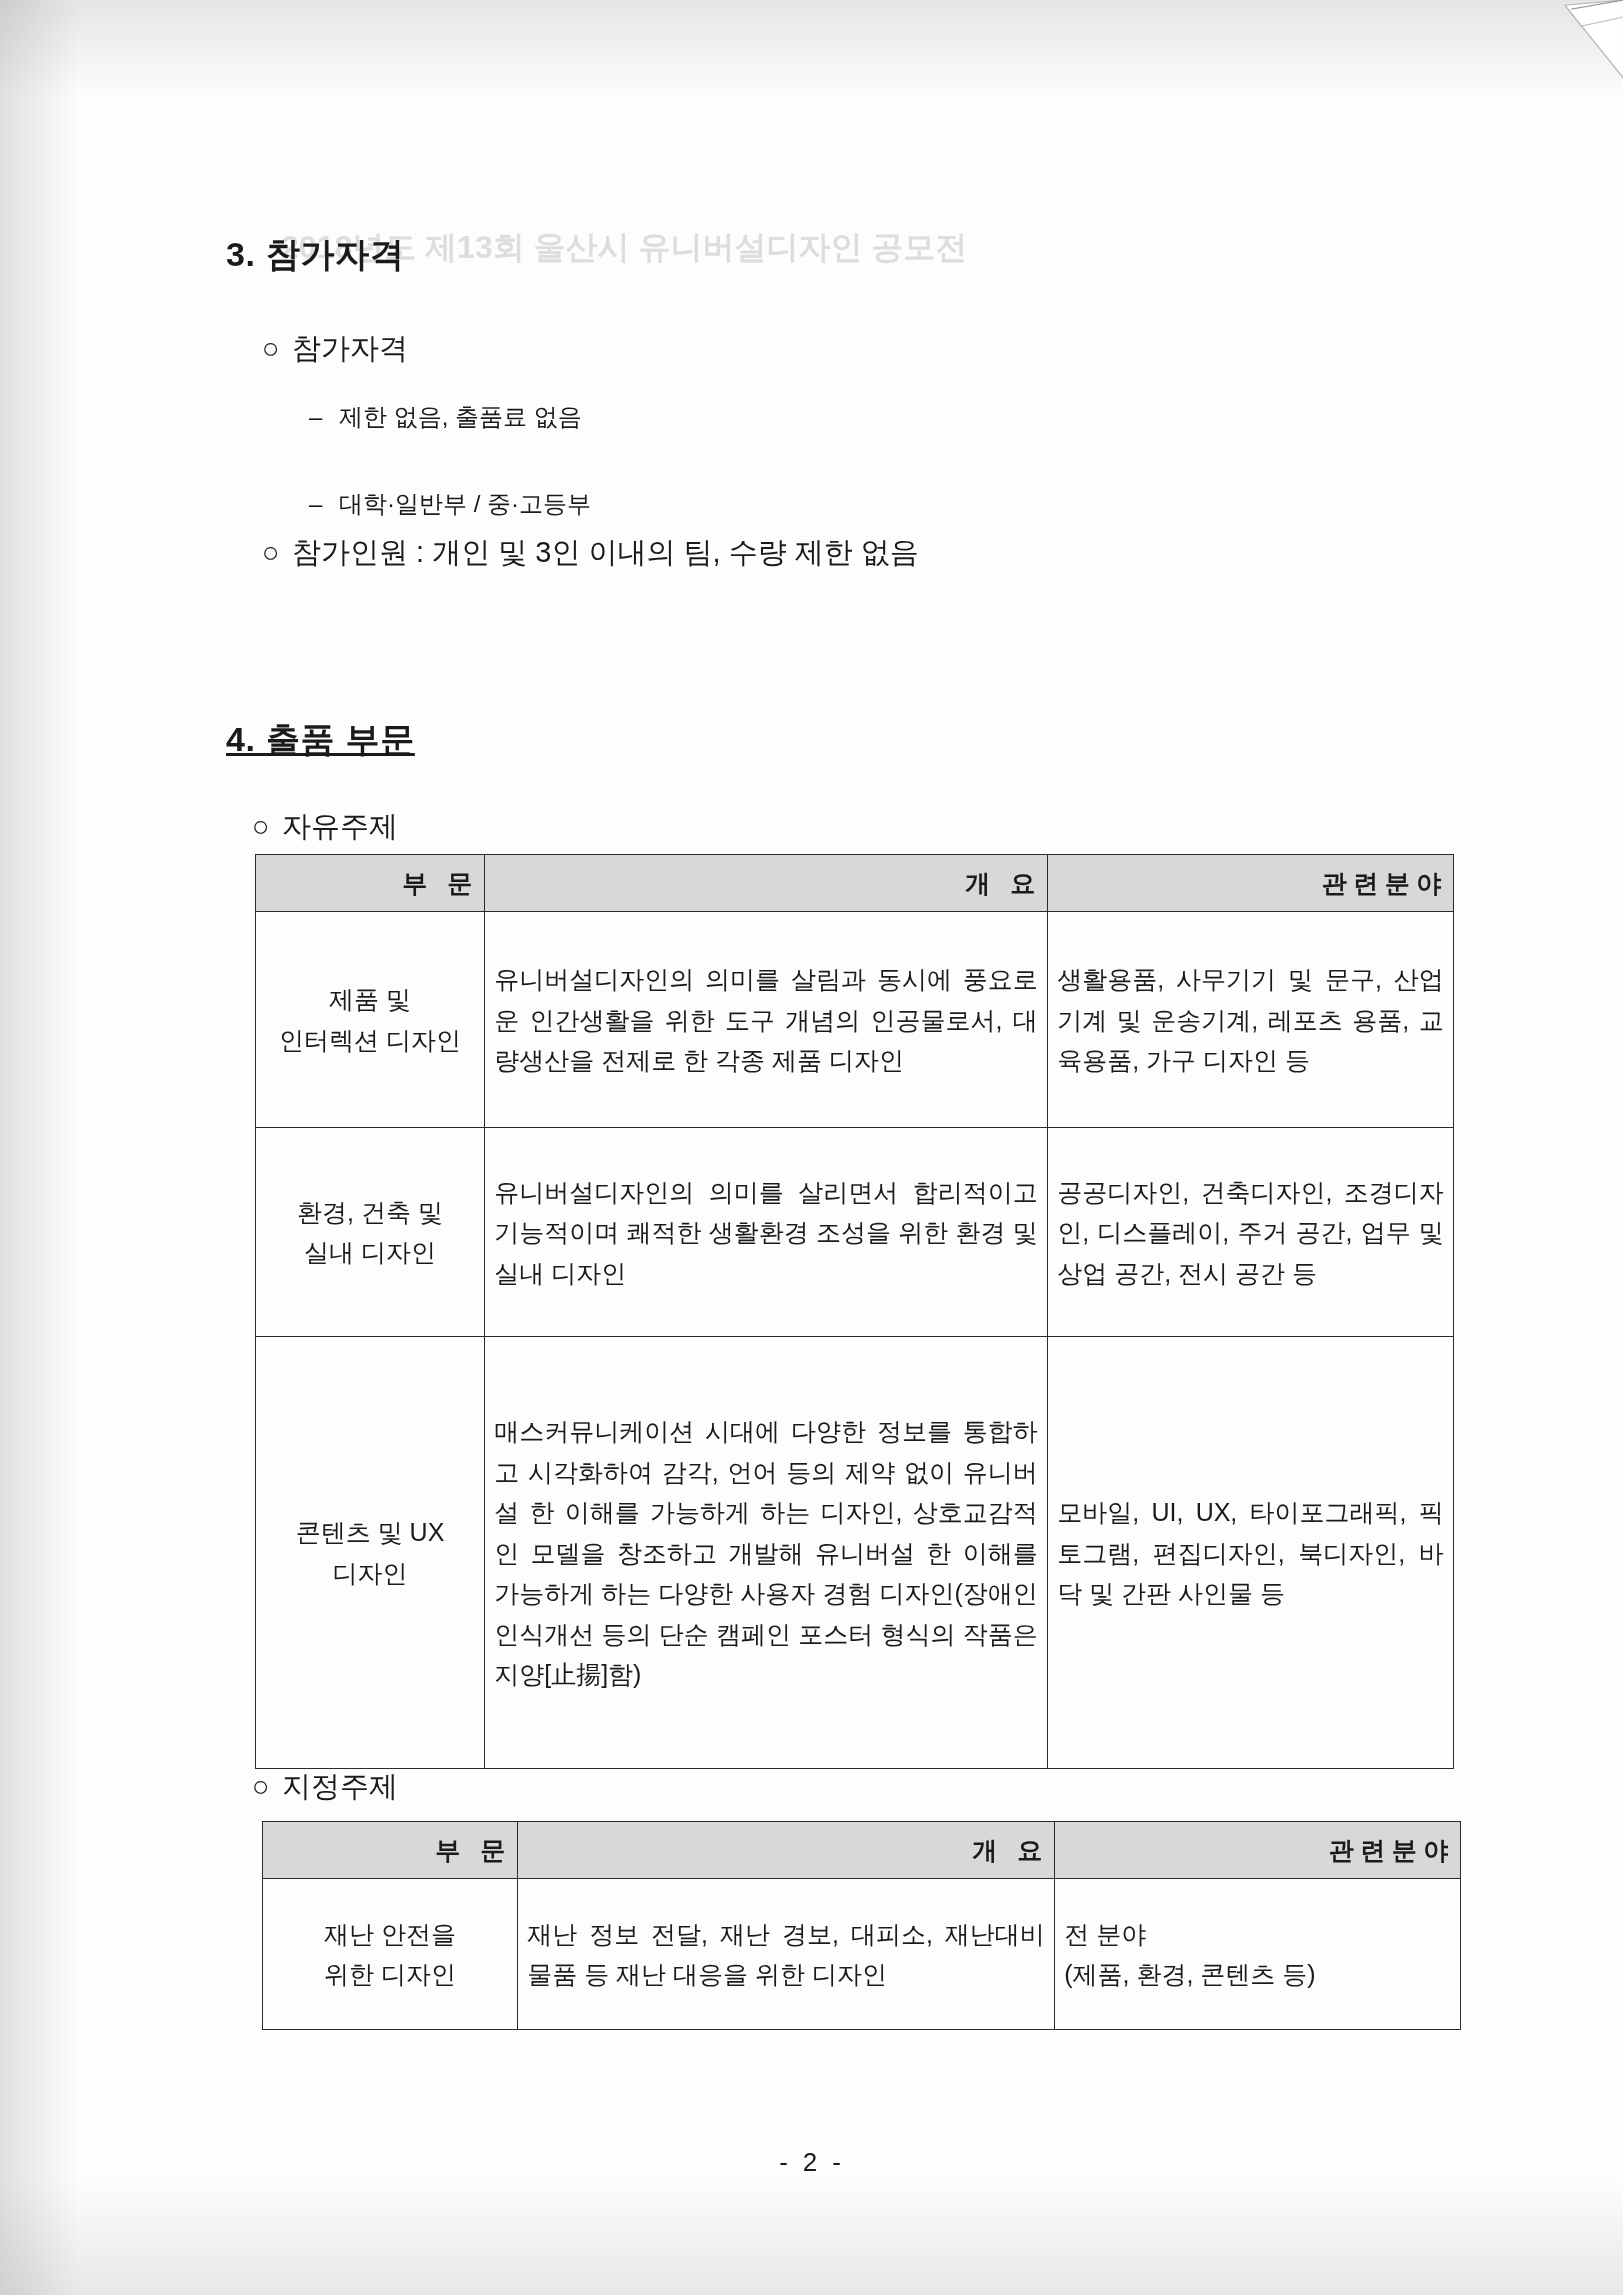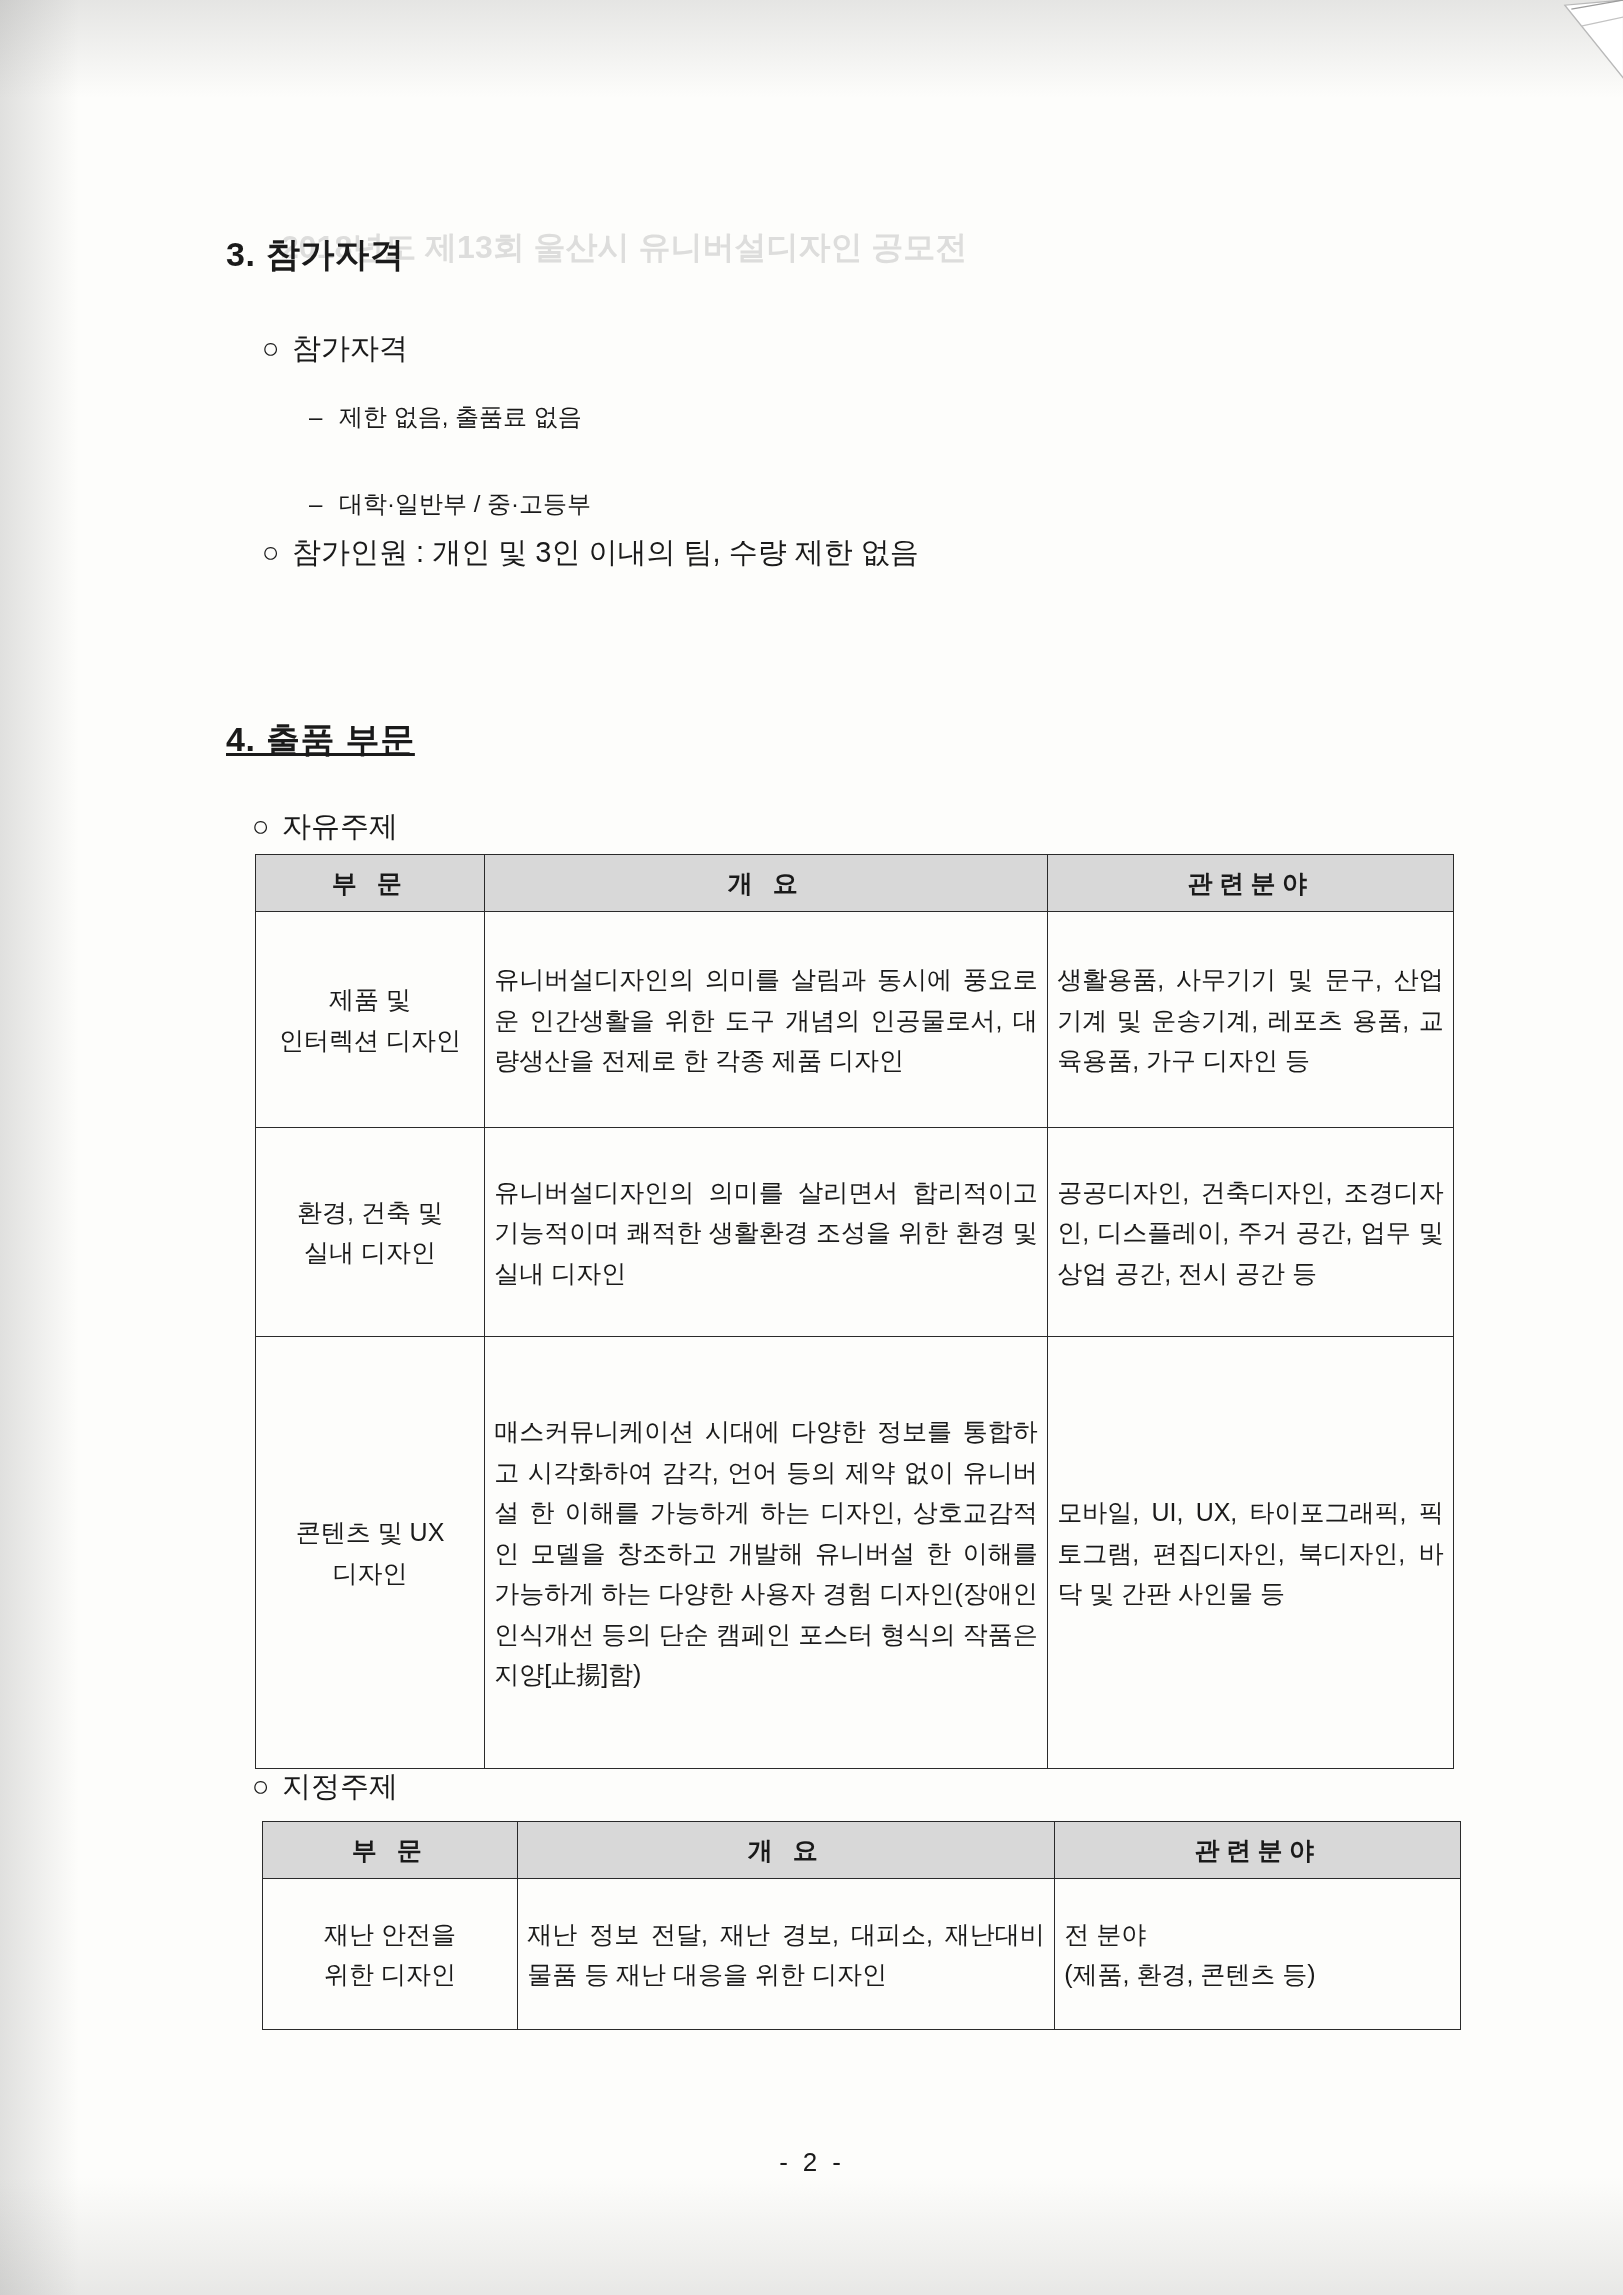--- a/index.html
+++ b/index.html
@@ -84,21 +84,21 @@
   }
   table.doc-table th,
   table.doc-table td {
     border: 1.3px solid #2a2a2a;
     padding: 6.5px 9.2px;
     vertical-align: middle;
     line-height: 1.62;
   }
   table.doc-table th {
     background: #d8d8d8;
-    text-align: center;
+    text-align: right;
     font-weight: bold;
     letter-spacing: 6.5px;
     padding: 7.9px 5.2px;
     font-size: 25px;
   }
   th.no-spacing { letter-spacing: 0; }
   td.cat-cell {
     text-align: center;
     line-height: 1.75;
   }

